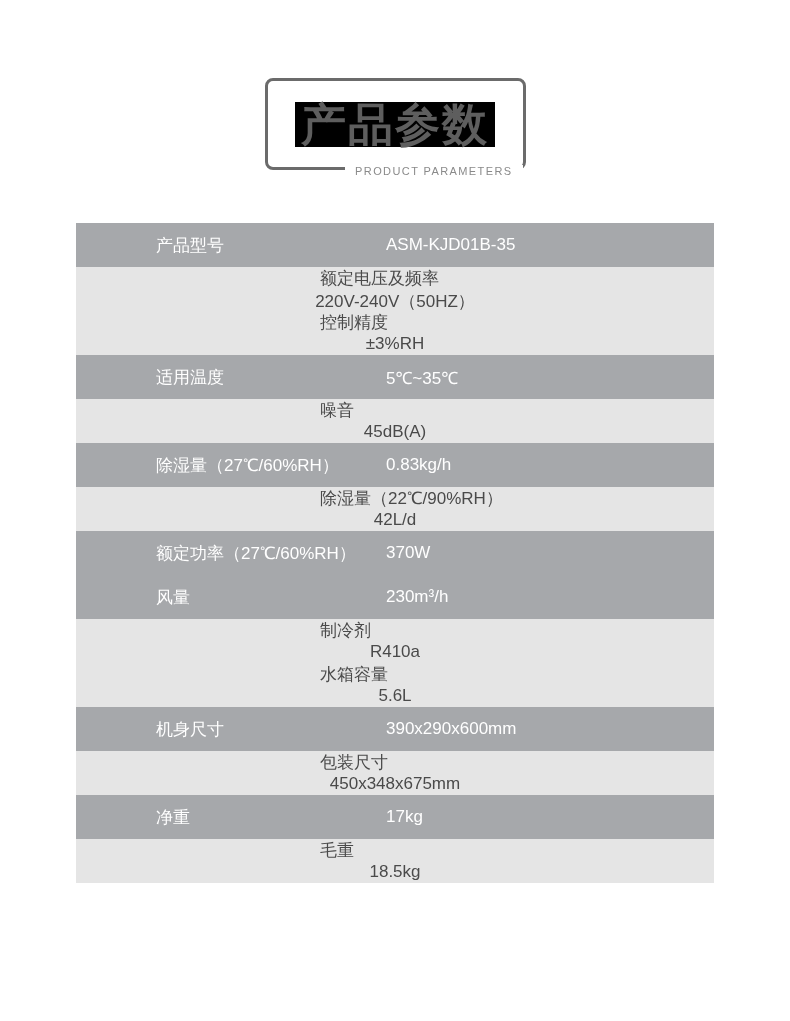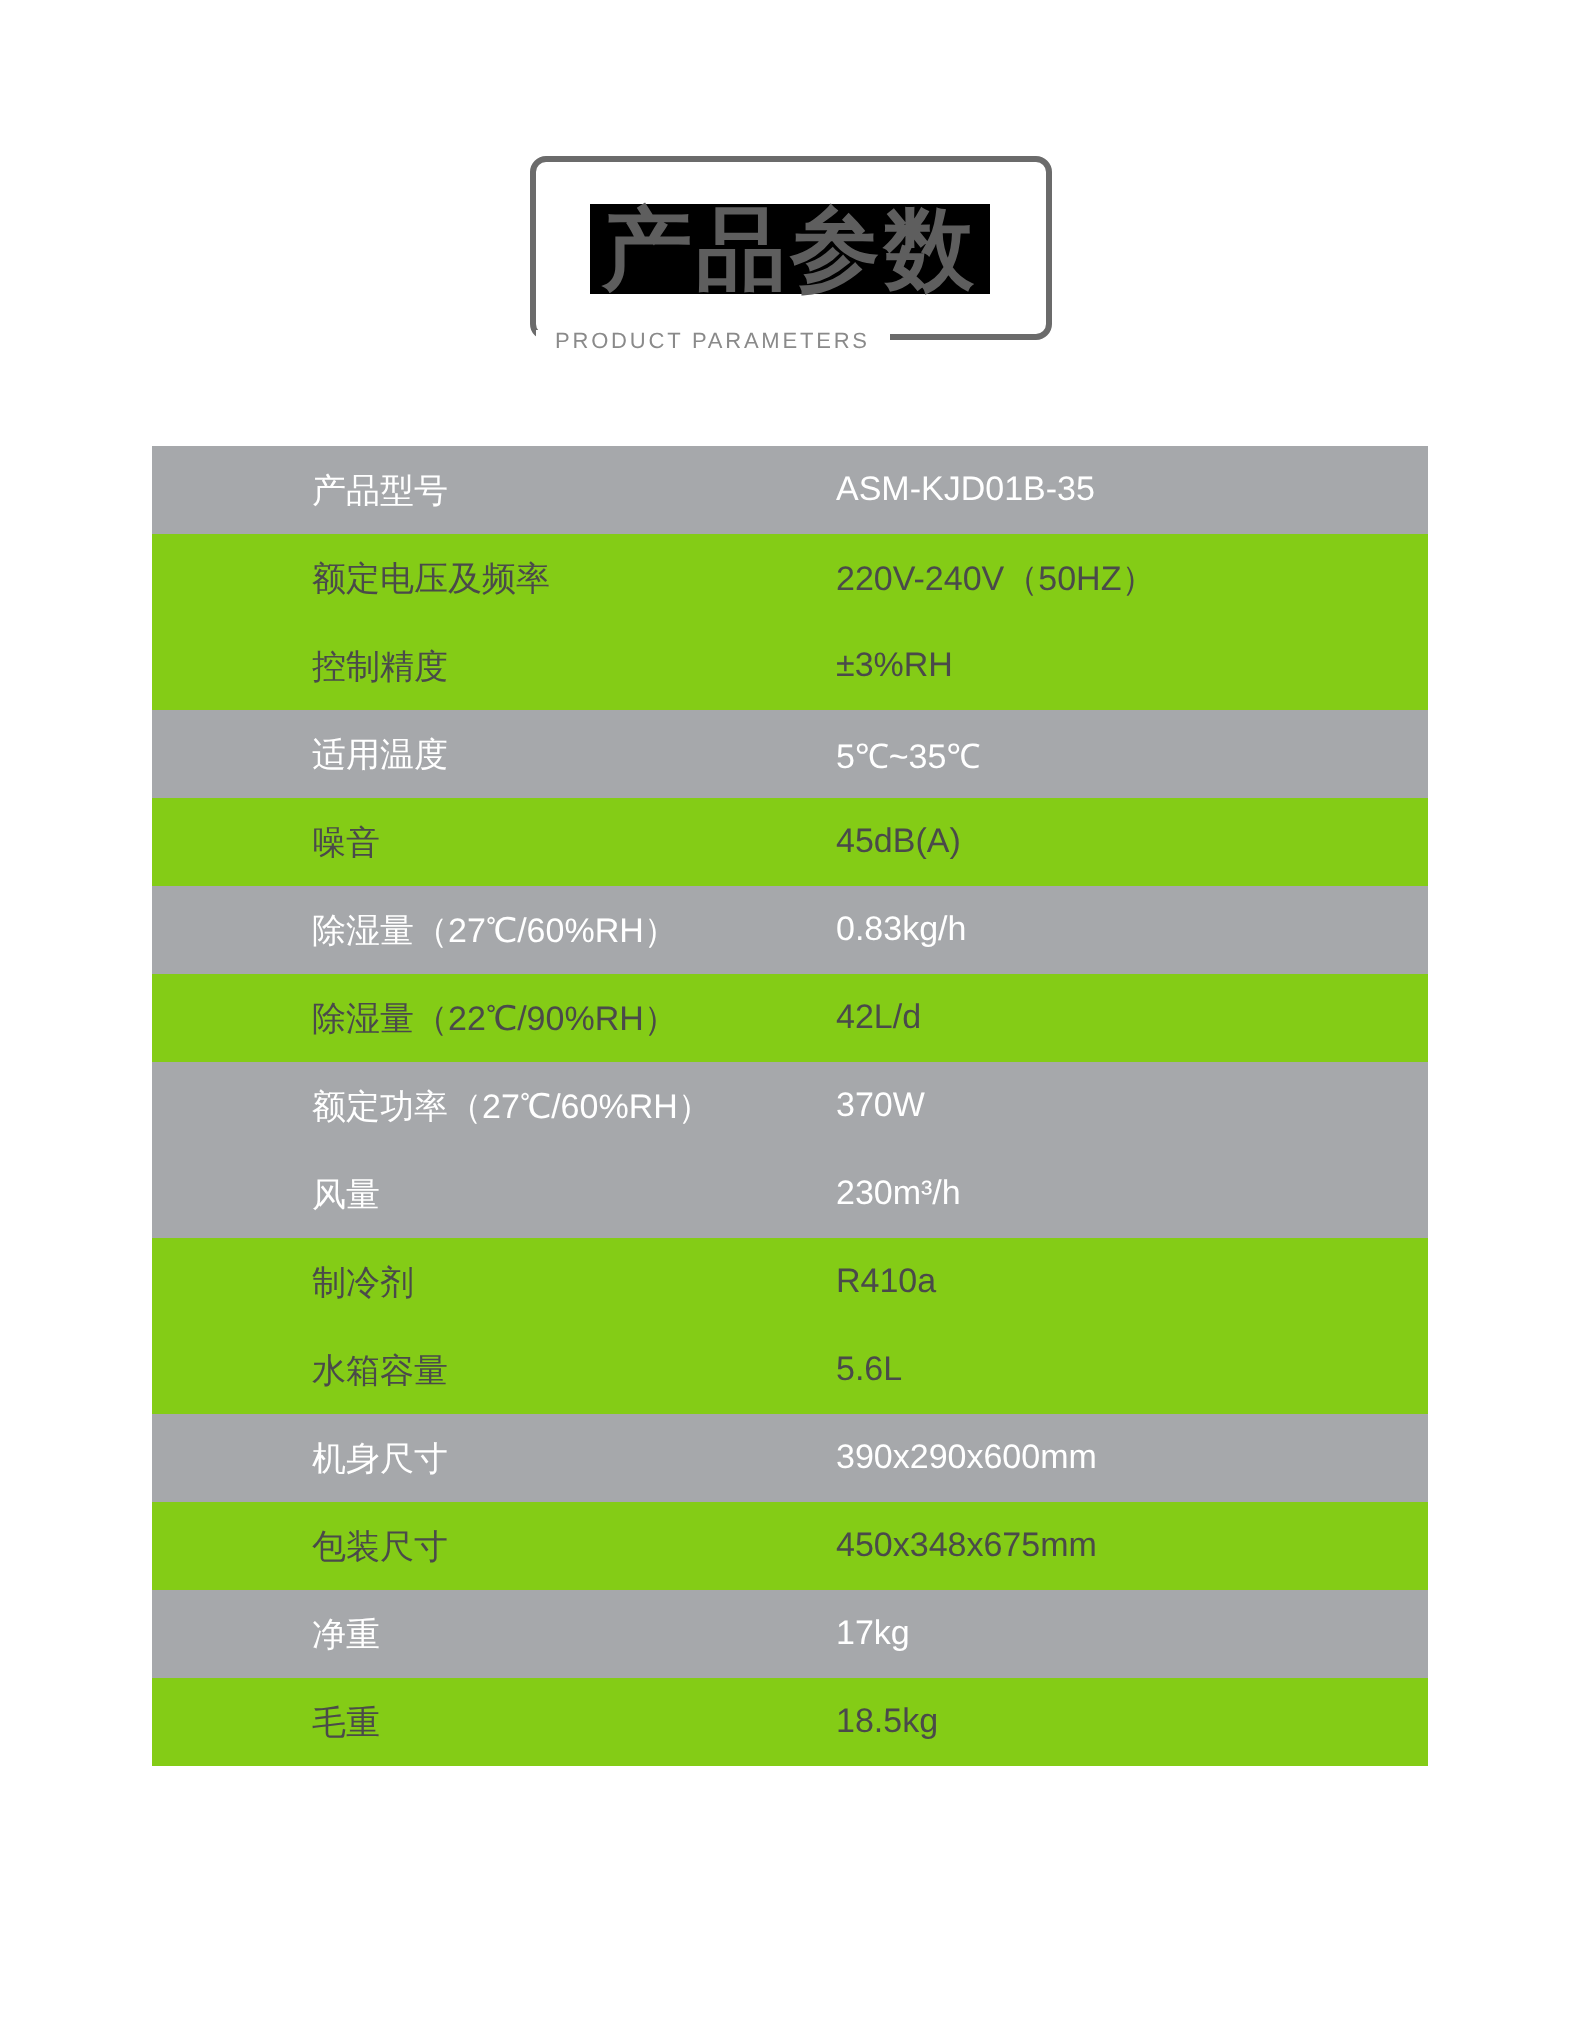--- a/index.html
+++ b/index.html
@@ -45,21 +45,21 @@
     line-height: 1;
     background: #000000;
     padding: 0 6px;
   }
   .title-en-wrap {
     position: absolute;
     left: 0;
     right: 0;
     bottom: -10px;
     display: flex;
-    justify-content: flex-start;
+    justify-content: flex-end;
   }
   .title-en {
     background: #ffffff;
     padding: 0 10px;
     font-size: 11px;
     letter-spacing: 1.4px;
     color: #8a8a8a;
   }
 
   
@@ -71,35 +71,35 @@
     display: flex;
     align-items: center;
     height: 44px;
   }
   .row.shaded {
     background: #a6a8ab;
     color: #ffffff;
     justify-content: center;
   }
   .row.plain {
-    background: #84cc16;
+    background: #e5e5e5;
     color: #4a4a4a;
+    flex-direction: column;
   }
   .cell-label {
     width: 310px;
     padding-left: 80px;
     box-sizing: border-box;
     font-size: 17px;
     white-space: nowrap;
   }
   .cell-value {
     flex: 1;
     font-size: 17px;
     white-space: nowrap;
-    margin-left: 32px;
   }
 </style>
 </head>
 <body>
 
 <div class="page">
 
   <div class="header">
     <div class="title-box">
       <div class="title-cn">产品参数</div>

